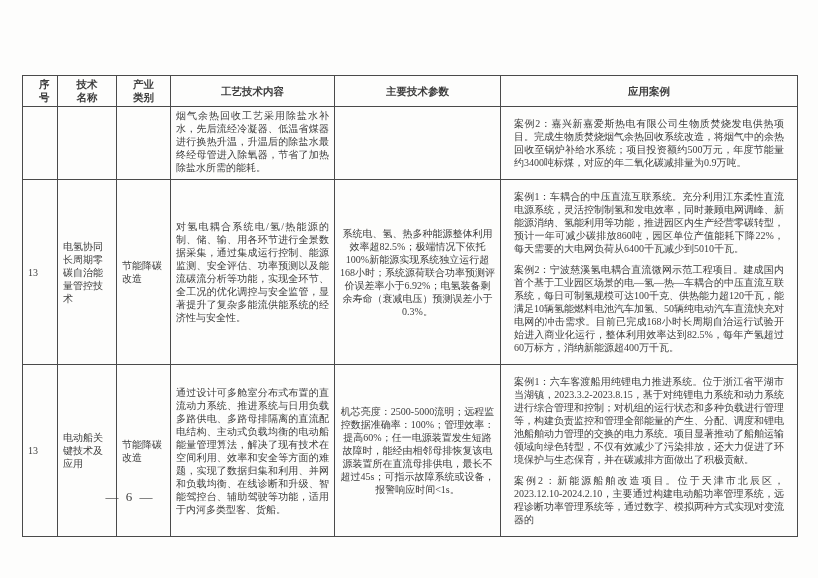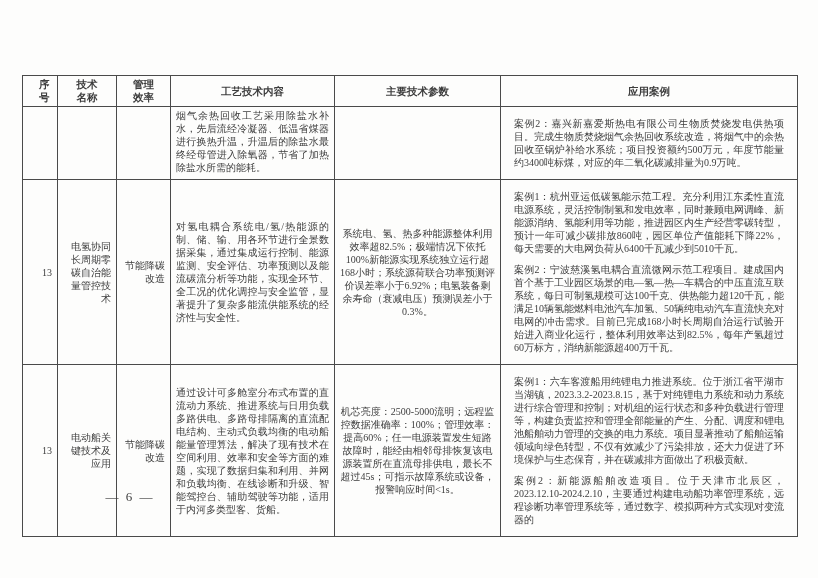--- a/index.html
+++ b/index.html
@@ -35,21 +35,21 @@
     overflow: hidden;
   }
   table.catalog th {
     font-weight: bold;
     font-size: 10.5px;
     text-align: center;
     padding: 2px 16px;
     height: 16px;
   }
   td.c-center {
-    text-align: right;
+    text-align: left;
     padding: 2px 7px;
   }
   td.c-process {
     text-align: justify;
     text-justify: inter-ideograph;
     padding: 4px 6px;
   }
   td.c-params {
     text-align: center;
     padding: 4px 6px;
@@ -88,21 +88,21 @@
       <col style="width:59px">
       <col style="width:54px">
       <col style="width:164px">
       <col style="width:166px">
       <col style="width:297px">
     </colgroup>
     <thead>
       <tr>
         <th>序号</th>
         <th>技术名称</th>
-        <th>管理效率</th>
+        <th>产业类别</th>
         <th>工艺技术内容</th>
         <th>主要技术参数</th>
         <th>应用案例</th>
       </tr>
     </thead>
     <tbody>
       <tr class="row-a" style="height:52px">
         <td class="c-center"></td>
         <td class="c-center"></td>
         <td class="c-center"></td>
@@ -112,21 +112,21 @@
           <p>案例2：嘉兴新嘉爱斯热电有限公司生物质焚烧发电供热项目。完成生物质焚烧烟气余热回收系统改造，将烟气中的余热回收至锅炉补给水系统；项目投资额约500万元，年度节能量约3400吨标煤，对应的年二氧化碳减排量为0.9万吨。</p>
         </td>
       </tr>
       <tr style="height:177px">
         <td class="c-center">13</td>
         <td class="c-center">电氢协同长周期零碳自治能量管控技术</td>
         <td class="c-center">节能降碳改造</td>
         <td class="c-process">对氢电耦合系统电/氢/热能源的制、储、输、用各环节进行全景数据采集，通过集成运行控制、能源监测、安全评估、功率预测以及能流碳流分析等功能，实现全环节、全工况的优化调控与安全监管，显著提升了复杂多能流供能系统的经济性与安全性。</td>
         <td class="c-params">系统电、氢、热多种能源整体利用效率超82.5%；极端情况下依托100%新能源实现系统独立运行超168小时；系统源荷联合功率预测评价误差率小于6.92%；电氢装备剩余寿命（衰减电压）预测误差小于0.3%。</td>
         <td class="c-cases">
-          <p>案例1：杭州亚运低碳氢能示范工程。充分利用江东柔性直流电源系统，灵活控制制氢和发电效率，同时兼顾电网调峰、新能源消纳、氢能利用等功能，推进园区内生产经营零碳转型，预计一年可减少碳排放860吨，园区单位产值能耗下降22%，每天需要的大电网负荷从6400千瓦减少到5010千瓦。</p>
+          <p>案例1：车耦合的中压直流互联系统。充分利用江东柔性直流电源系统，灵活控制制氢和发电效率，同时兼顾电网调峰、新能源消纳、氢能利用等功能，推进园区内生产经营零碳转型，预计一年可减少碳排放860吨，园区单位产值能耗下降22%，每天需要的大电网负荷从6400千瓦减少到5010千瓦。</p>
           <p>案例2：宁波慈溪氢电耦合直流微网示范工程项目。建成国内首个基于工业园区场景的电—氢—热—车耦合的中压直流互联系统，每日可制氢规模可达100千克、供热能力超120千瓦，能满足10辆氢能燃料电池汽车加氢、50辆纯电动汽车直流快充对电网的冲击需求。目前已完成168小时长周期自治运行试验开始进入商业化运行，整体利用效率达到82.5%，每年产氢超过60万标方，消纳新能源超400万千瓦。</p>
         </td>
       </tr>
       <tr style="height:146px">
         <td class="c-center">13</td>
         <td class="c-center">电动船关键技术及应用</td>
         <td class="c-center">节能降碳改造</td>
         <td class="c-process">通过设计可多舱室分布式布置的直流动力系统、推进系统与日用负载多路供电、多路母排隔离的直流配电结构、主动式负载均衡的电动船能量管理算法，解决了现有技术在空间利用、效率和安全等方面的难题，实现了数据归集和利用、并网和负载均衡、在线诊断和升级、智能驾控台、辅助驾驶等功能，适用于内河多类型客、货船。</td>
         <td class="c-params">机芯亮度：2500-5000流明；远程监控数据准确率：100%；管理效率：提高60%；任一电源装置发生短路故障时，能经由相邻母排恢复该电源装置所在直流母排供电，最长不超过45s；可指示故障系统或设备，报警响应时间&lt;1s。</td>
         <td class="c-cases">

